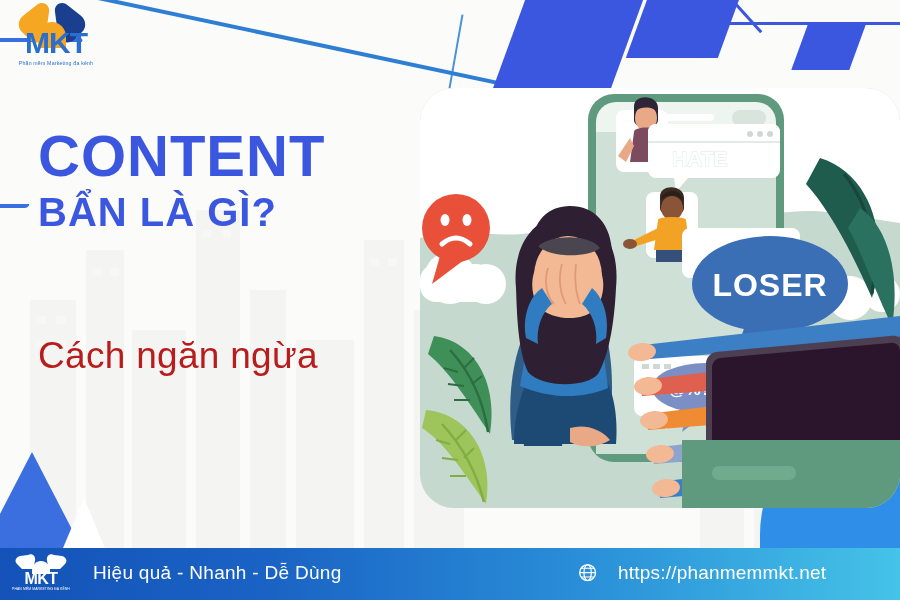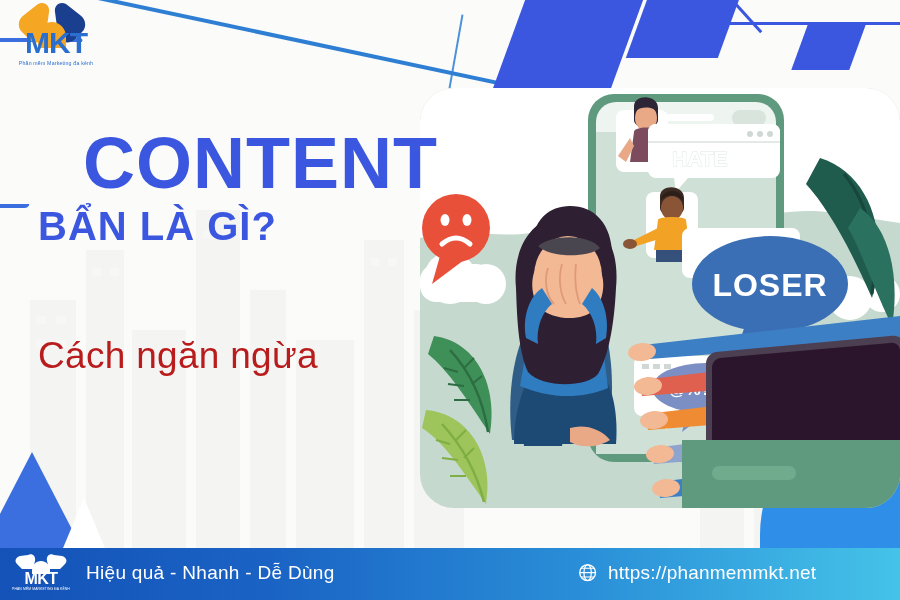--- a/index.html
+++ b/index.html
@@ -28,21 +28,21 @@
     transform:skewX(-18deg);
   }
   .deco-diag-blue { left:70px; top:-10px; width:500px; height:4px; background:#2e7fd4; transform:rotate(12deg); transform-origin:left top; }
   .deco-tri-bl { left:-30px; top:452px; width:0; height:0; border-left:62px solid transparent; border-right:62px solid transparent; border-bottom:120px solid #3b6fe0; }
   .deco-tri-bl2 { left:58px; top:498px; width:0; height:0; border-left:26px solid transparent; border-right:26px solid transparent; border-bottom:62px solid #ffffff; }
   .deco-wave-br { right:-10px; top:430px; width:150px; height:130px; background:#2f8fe8; border-radius:60% 0 0 0/80% 0 0 0; }
 
   
   .headline { position:absolute; left:38px; top:128px; width:400px; }
   .title-line { color:#3b57e0; font-weight:bold; line-height:.98; letter-spacing:1px; }
-  .title-1 { font-size:72px;text-align:right; }
+  .title-1 { font-size:58px; }
   .title-2 { font-size:40px; margin-top:8px; }
   .subtitle { position:absolute; left:38px; top:332px; width:420px;
     color:#b91c1c; font-size:37px; line-height:1.28; font-weight:300; letter-spacing:.3px; }
 
   
   .logo { position:absolute; left:6px; top:2px; width:98px; height:78px; }
   .logo-mark { position:absolute; left:10px; top:0px; width:72px; height:46px; }
   .logo-text { position:absolute; left:4px; top:26px; width:92px; text-align:center;
     font-size:30px; font-weight:bold; color:#2a6fd0; letter-spacing:-1px; line-height:1; }
   .logo-tag { position:absolute; left:0px; top:58px; width:100px; text-align:center;
@@ -52,23 +52,23 @@
   .illus { position:absolute; left:420px; top:88px; width:480px; height:420px; }
 
   
   .footer { position:absolute; left:0; bottom:0; width:900px; height:52px;
     background:linear-gradient(90deg,#1452b8 0%,#1a63c4 30%,#2a8fd8 65%,#45c3e8 100%); }
   .footer-logo { position:absolute; left:10px; top:5px; width:62px; height:42px; }
   .footer-logo-text { position:absolute; left:0; top:18px; width:62px; text-align:center;
     color:#fff; font-size:16px; font-weight:bold; letter-spacing:-.5px; line-height:1; }
   .footer-logo-tag { position:absolute; left:0; top:34px; width:62px; text-align:center;
     color:#fff; font-size:3.4px; letter-spacing:.1px; white-space:nowrap; }
-  .footer-tagline { position:absolute; left:86px; top:14px; color:#ffffff;
+  .footer-tagline { position:absolute; left:93px; top:14px; color:#ffffff;
     font-size:19px; font-weight:300; letter-spacing:.3px; }
-  .footer-url-wrap { position:absolute; left:578px; top:14px; display:flex; align-items:center; gap:9px; }
+  .footer-url-wrap { position:absolute; left:578px; top:14px; display:flex; align-items:center; gap:19px; }
   .footer-url { color:#ffffff; font-size:19px; font-weight:300; letter-spacing:.2px; }
 
   .bubble-txt { font-weight:bold; fill:#ffffff; font-family:"Liberation Sans", sans-serif; }
 </style>
 </head>
 <body>
 
 <div class="canvas">
 
   <svg class="bg-city" viewBox="0 0 900 560" preserveAspectRatio="none">

